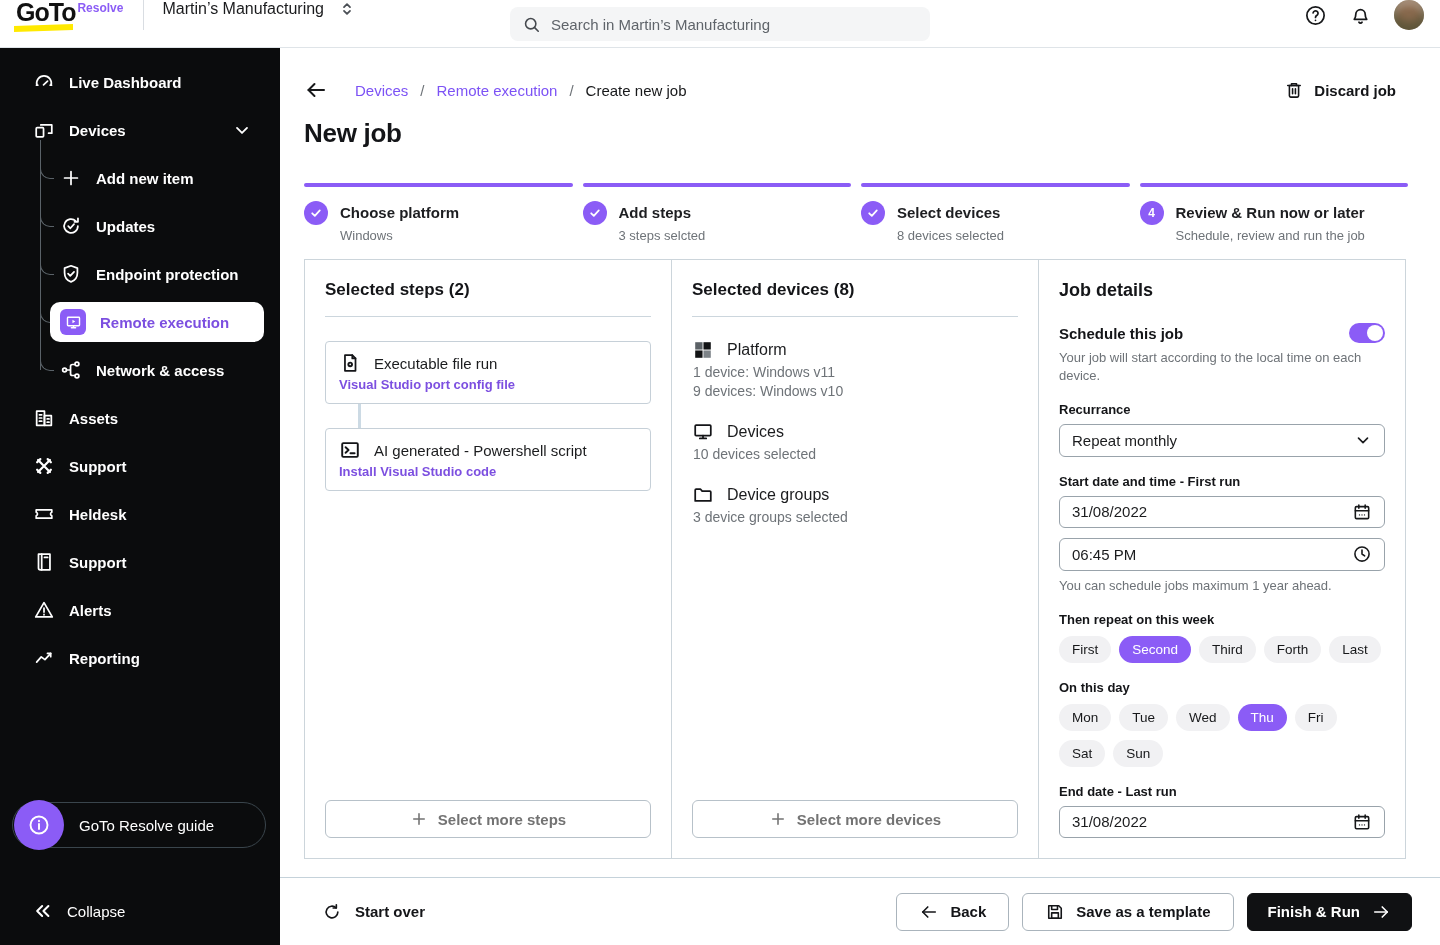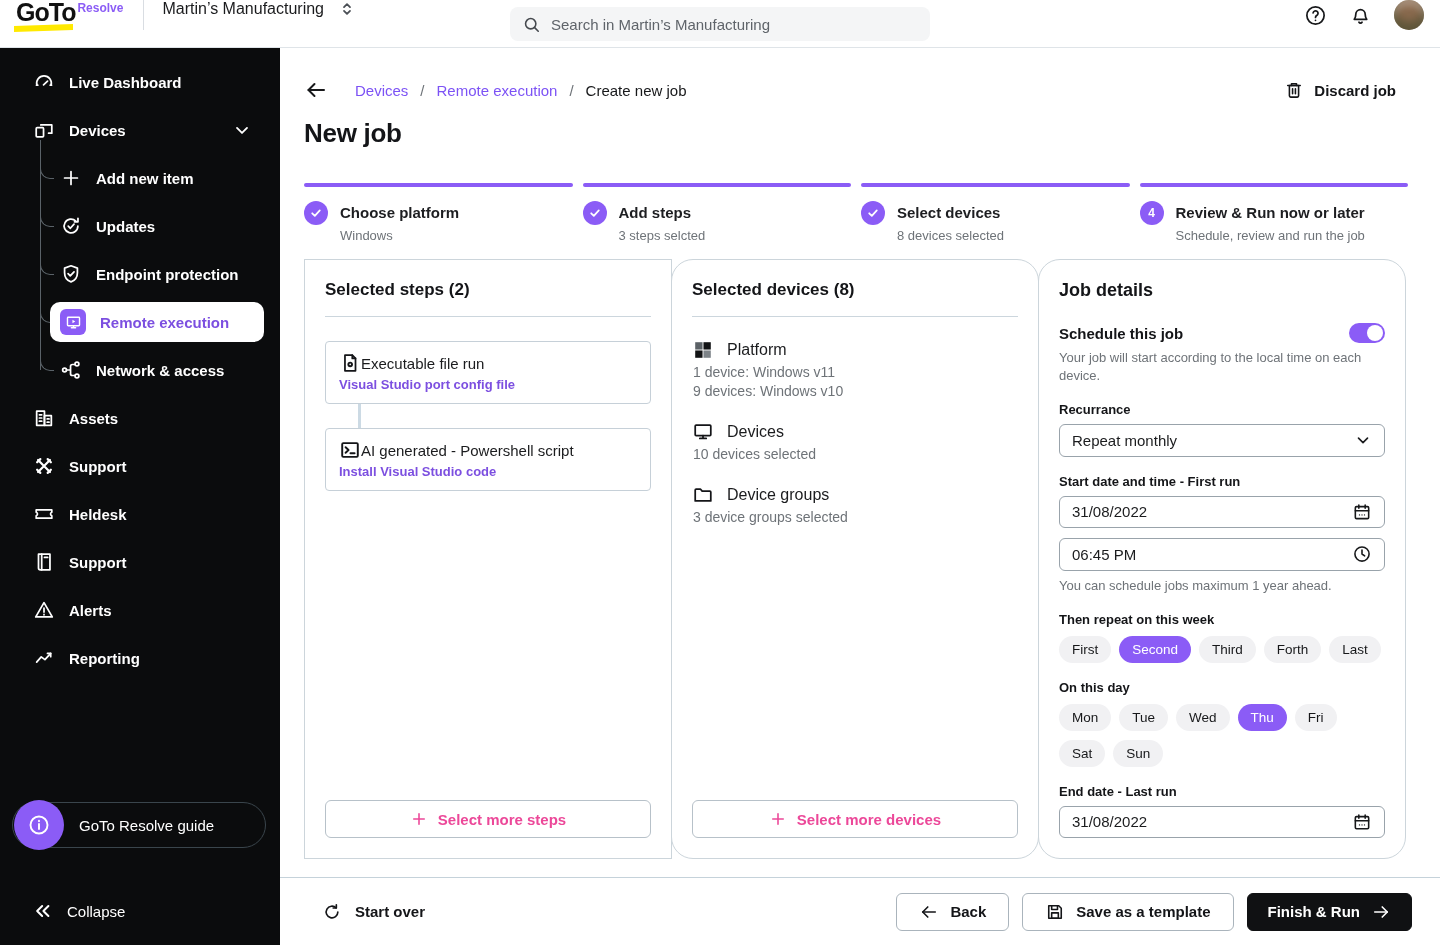--- a/index.html
+++ b/index.html
@@ -131,37 +131,37 @@
   }
   .step-title { font-size:15px; font-weight:700; color:#1d1e21; line-height:24px; }
   .step-sub { font-size:13px; color:#6e7378; margin-top:3px; }
 
   
   .panels { display:flex; margin:16px 32px 0 24px; height:600px; }
   .panel {
     width:368px; border:1px solid #ccd5db; background:#fff;
     padding:20px; display:flex; flex-direction:column;
   }
-  .panel + .panel { margin-left:-1px;border-radius:22px; }
+  .panel + .panel { margin-left:-1px; }
   .panel-title { font-size:17px; font-weight:700; color:#141518; }
   .panel-hr { border:none; border-top:1px solid #ccd6dd; margin:16px 0 0; }
 
   .step-card {
     border:1px solid #c6d0d8; border-radius:4px; padding:10px 13px; background:#fff;
   }
-  .step-card .row { display:flex; align-items:center; }
+  .step-card .row { display:flex; align-items:center; gap:13px; }
   .step-card .title { font-size:15px; color:#1b1c1e; }
   .step-card .link { display:inline-block; margin-top:3px; font-size:13px; font-weight:700; color:#7c4fe0; cursor:pointer; }
   .connector { width:3px; height:24px; background:#ccdae4; margin-left:33px; }
   .cards-area { margin-top:24px; }
   .panel-spacer { flex:1; }
   .more-btn {
     height:38px; border:1px solid #b7c1c9; border-radius:6px; background:#fff;
     display:flex; align-items:center; justify-content:center; gap:10px;
-    font-family:inherit; font-size:15px; font-weight:700; color:#ec4899; cursor:pointer;
+    font-family:inherit; font-size:15px; font-weight:700; color:#737373; cursor:pointer;
   }
 
   .dev-group { margin-top:22px; }
   .dev-head { display:flex; align-items:center; gap:13px; }
   .dev-head .title { font-size:16px; color:#1b1c1e; }
   .dev-line { font-size:14px; color:#6e7378; margin-top:3px; padding-left:1px; }
 
   
   .jd-title { font-size:18px; font-weight:700; color:#141518; }
   .sched-row { display:flex; align-items:center; margin-top:22px; }

